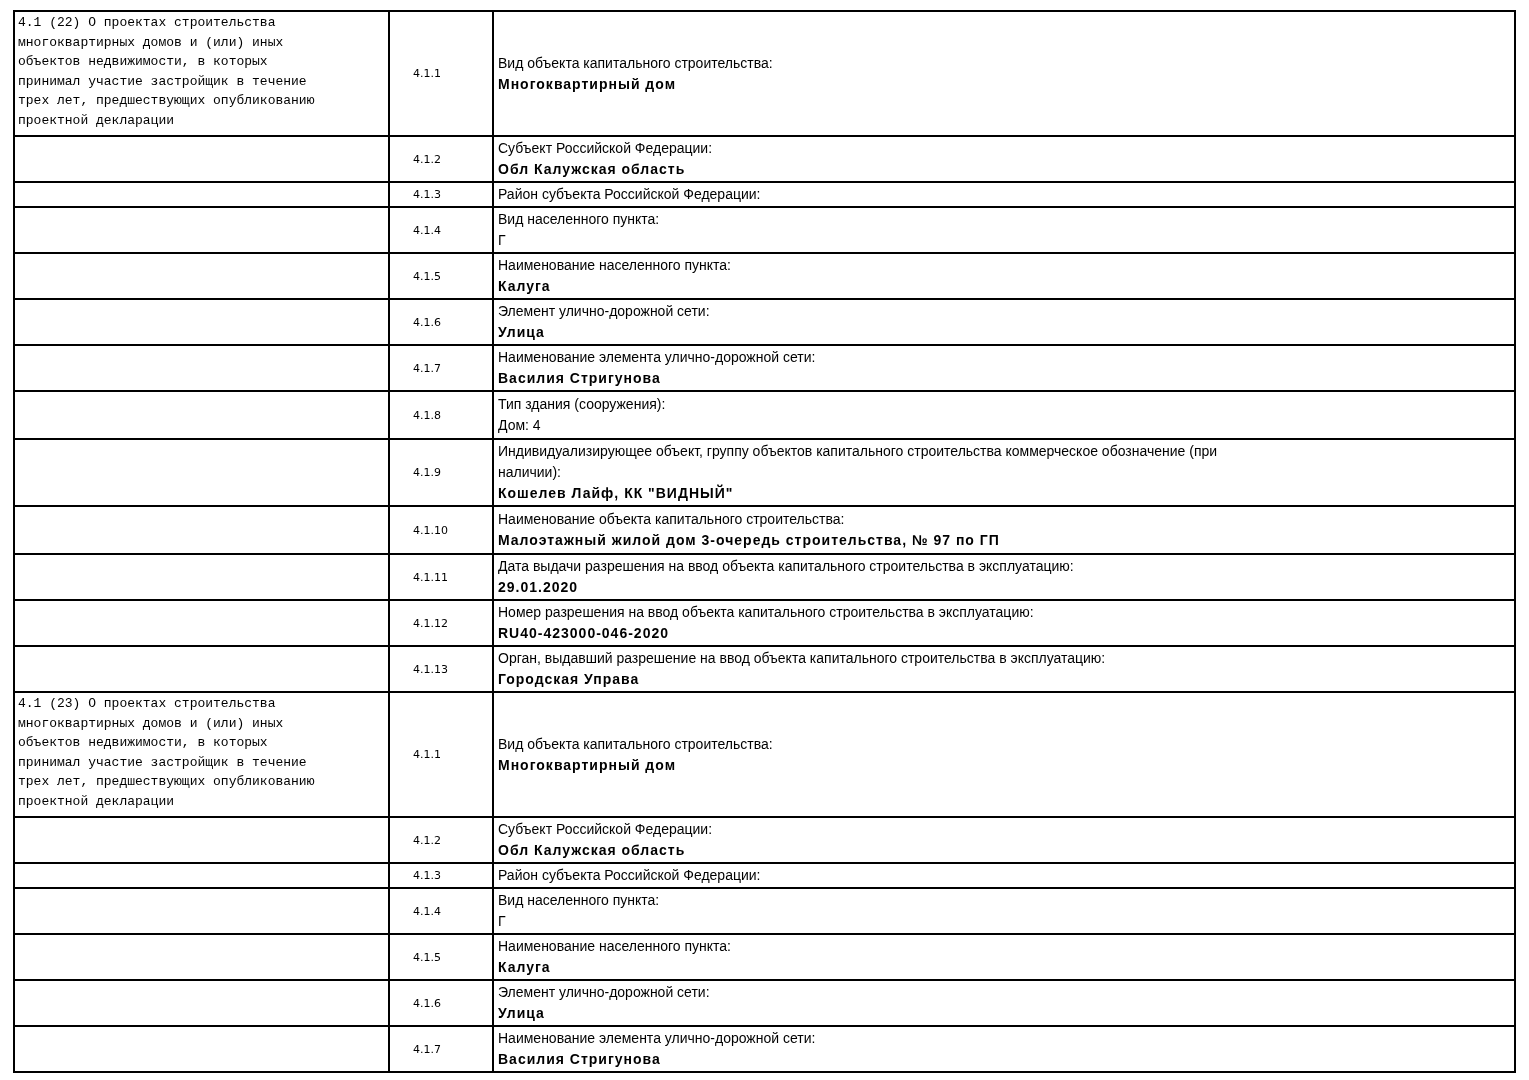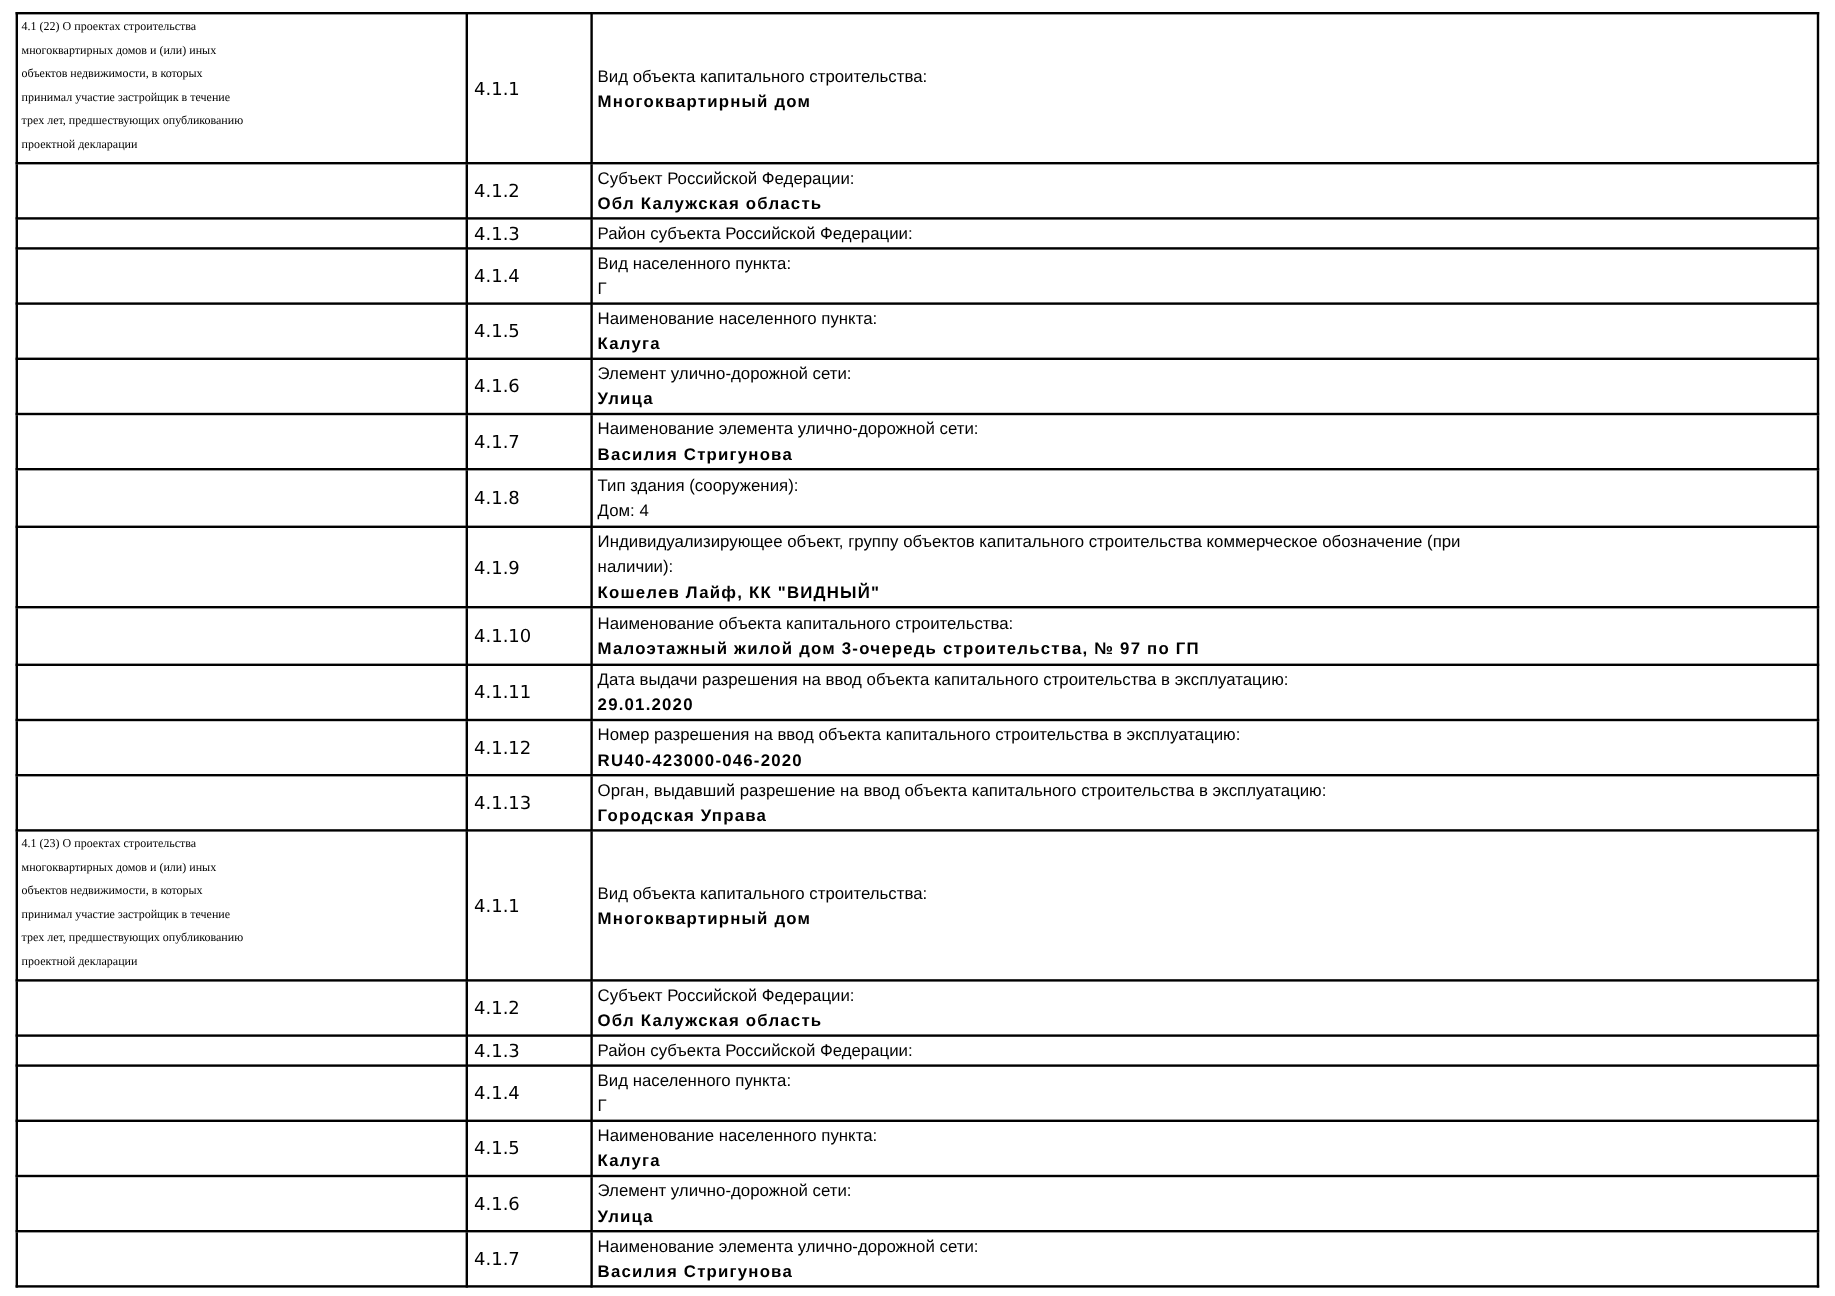--- a/index.html
+++ b/index.html
@@ -27,32 +27,32 @@
     overflow: hidden;
     background: #fff;
   }
   col.c-desc { width: 375px; }
   col.c-num  { width: 104px; }
   col.c-main { width: 1022px; }
 
   
   td.desc-cell {
     vertical-align: top;
-    font-family: Liberation Serif, serif;
-    font-size: 10px;
+    font-family: Liberation Mono, monospace;
+    font-size: 13px;
     line-height: 19.6px;
     padding: 1px 6px 1px 3px;
     white-space: pre-line;
   }
   
   td.num-cell {
     vertical-align: middle;
     font-family: "DejaVu Sans", sans-serif;
-    font-size: 15px;
-    padding-left: 5px;
+    font-size: 11px;
+    padding-left: 23px;
   }
   
   td.content-cell {
     vertical-align: middle;
     font-family: "Liberation Sans", sans-serif;
     font-size: 14px;
     line-height: 21px;
     padding: 1px 4px 1px 4px;
   }
   .field-label { white-space: pre-line; }

